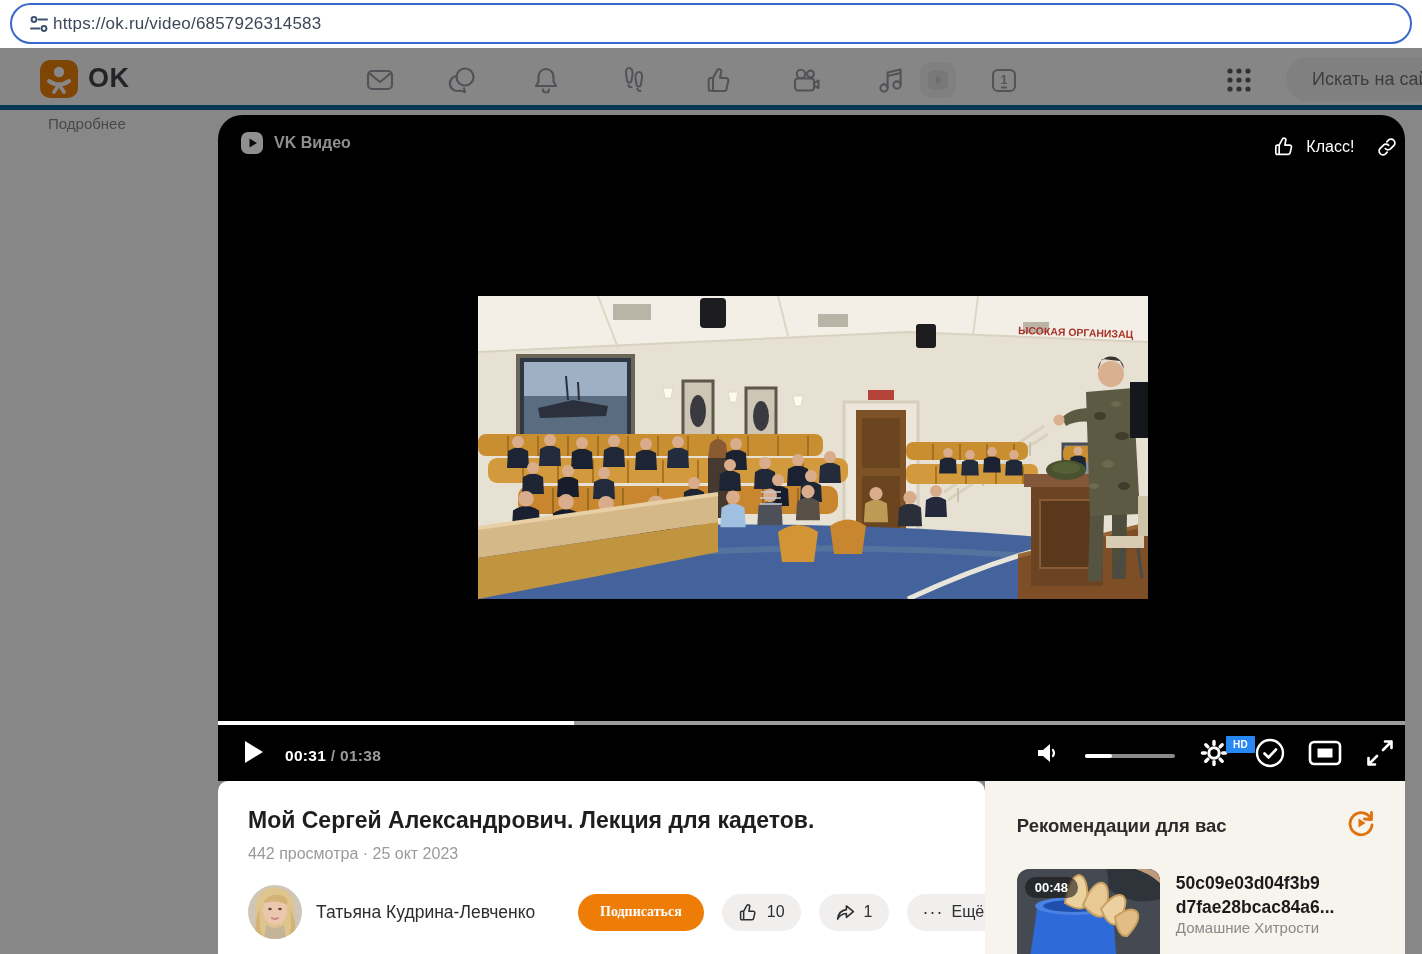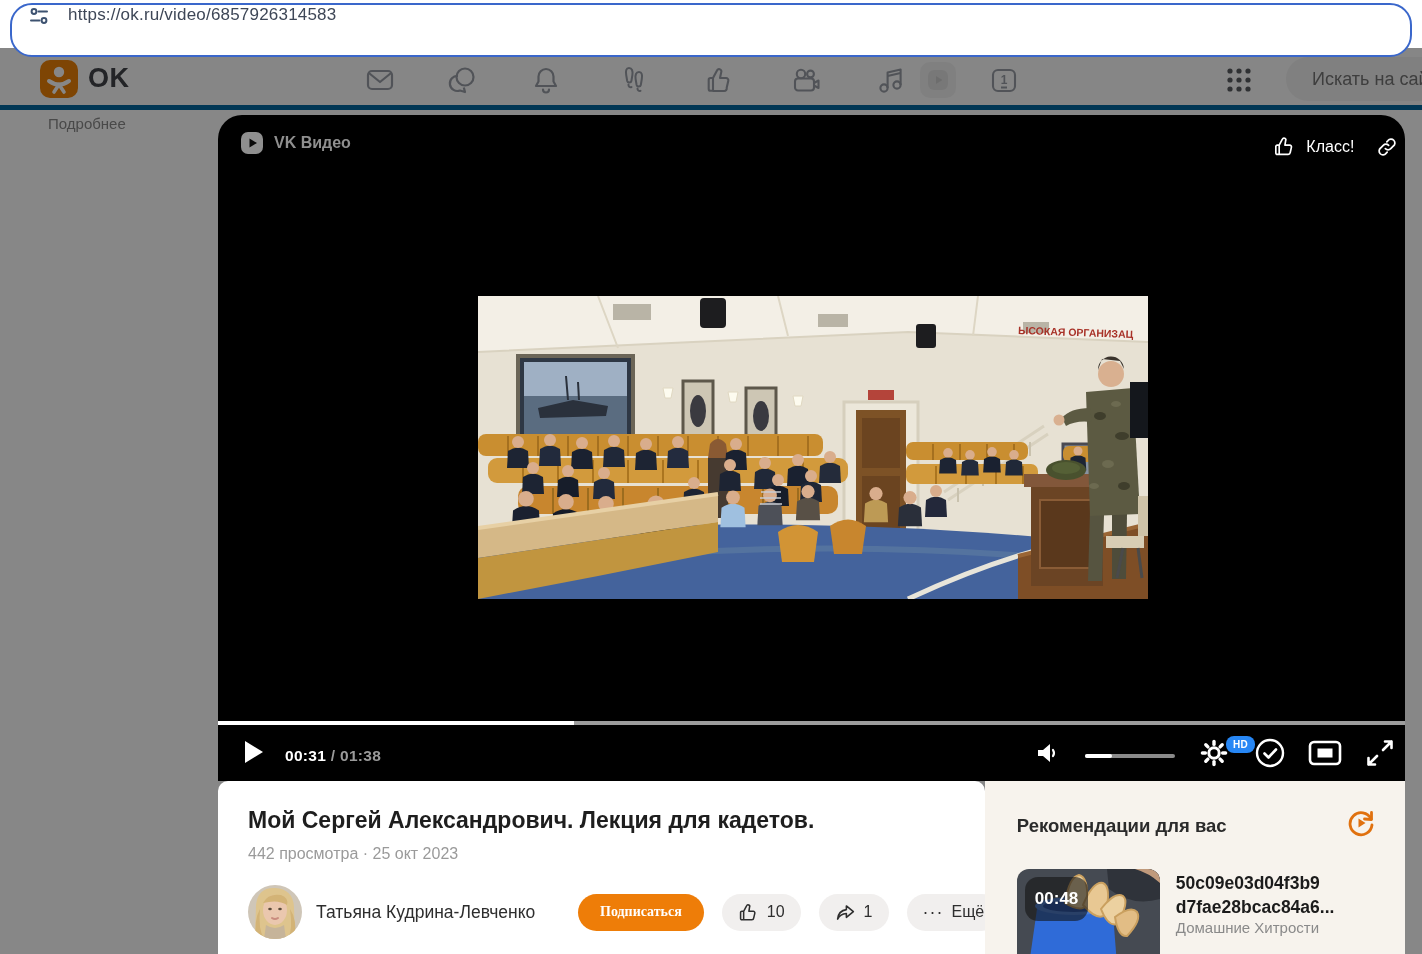--- a/index.html
+++ b/index.html
@@ -4,23 +4,23 @@
 <style>
   * { box-sizing: border-box; }
   html,body { margin:0; padding:0; }
   body {
     width:1422px; height:954px; overflow:hidden; position:relative;
     background:#fff; font-family:"Liberation Sans","DejaVu Sans",sans-serif;
   }
   
   .browser-bar { position:absolute; top:0; left:0; width:1422px; height:48px; background:#fff; z-index:300; }
   .url-pill {
-    position:absolute; left:10px; top:3px; width:1402px; height:54px;
+    position:absolute; left:10px; top:3px; width:1402px; height:41px;
     border:2.5px solid #3a67cb; border-radius:22px; background:#fff;
-    display:flex; align-items:flex-start; padding-left:16px; gap:18px;
+    display:flex; align-items:center; padding-left:16px; gap:3px;
   }
   .url-text { font-size:17px; color:#3e4757; letter-spacing:.2px; white-space:nowrap; }
   
   .page { position:absolute; top:48px; left:0; width:1422px; height:906px; background:#fff; z-index:1; }
   .site-header { position:absolute; top:0; left:0; width:1422px; height:62px; background:#fdfdfd; border-bottom:5px solid #0369a1; }
   .ok-logo { position:absolute; left:40px; top:12px; width:38px; height:38px; border-radius:10px; background:#ee8208; }
   .ok-text { position:absolute; left:88px; top:15px; font-size:27px; font-weight:bold; color:#42454a; letter-spacing:.5px; }
   .nav-ic { position:absolute; top:16px; width:32px; height:32px; color:#999ea6; }
   .nav-active { position:absolute; top:14px; width:36px; height:36px; border-radius:10px; background:#f2f2f2; display:flex; align-items:center; justify-content:center; }
   .apps-grid { position:absolute; left:1226px; top:19px; width:26px; height:26px; }
@@ -46,43 +46,43 @@
   .progress .played { position:absolute; left:0; top:0; height:100%; background:#fff; z-index:1; }
   .controls { position:absolute; left:0; top:610px; width:100%; height:56px; }
   .play-btn { position:absolute; left:26px; top:15px; width:20px; height:24px; cursor:pointer; }
   .time { position:absolute; left:67px; top:22px; font-size:15.5px; letter-spacing:.3px; }
   .time .cur { color:#fff; font-weight:bold; }
   .time .rest { color:#9a9a9a; font-weight:bold; }
   .ctl { position:absolute; top:0; height:56px; display:flex; align-items:center; justify-content:center; cursor:pointer; }
   .vol-track { position:absolute; left:867px; top:29px; width:90px; height:4px; border-radius:2px; background:#8a8a8a; }
   .vol-fill { height:100%; border-radius:2px; background:#fff; }
   .hd-badge { position:absolute; left:1008px; top:11px; background:#2787f5; color:#fff; font-size:10px;
-              font-weight:bold; padding:3px 7px; border-radius:8px; letter-spacing:.3px; z-index:2; }
+              font-weight:bold; padding:3px 7px; border-radius:1px; letter-spacing:.3px; z-index:2; }
   
   .bottom { display:flex; width:1187px; height:173px; flex:none; }
   .info-panel { position:relative; width:792px; height:210px; background:#fff;border-radius:10px; }
   .v-title { position:absolute; left:30px; top:26px; font-size:23px; font-weight:bold; color:#1e1e1e; }
   .v-meta { position:absolute; left:30px; top:64px; font-size:16px; color:#9a9a9a; }
   .author-row { position:absolute; left:30px; top:104px; display:flex; align-items:center; }
   .avatar { width:54px; height:54px; border-radius:50%; overflow:hidden; flex:none; }
   .a-name { margin-left:14px; font-size:17.5px; color:#2d2d2d; width:262px; }
   .btn-subscribe { background:#ee7d08; color:#fff; font-weight:bold; font-size:14px; height:37px;
                    padding:0 22px; border-radius:19px; border:none; display:flex; align-items:center; cursor:pointer;
                    font-family:Liberation Serif, serif; }
   .pill { background:#f1efee; border-radius:19px; height:37px; display:flex; align-items:center; gap:8px;
           padding:16px 16px; color:#2e2e2e; font-size:16px; margin-left:18px; cursor:pointer; }
   .pill .dots { font-size:18px; letter-spacing:1px; color:#2e2e2e; line-height:10px; }
   
   .recs-panel { position:relative; width:434px; height:173px; background:#f7f3ed; }
   .recs-title { position:absolute; left:32px; top:34px; font-size:18.5px; font-weight:bold; color:#2b2b2b; }
   .refresh-btn { position:absolute; right:30px; top:28px; width:28px; height:28px; cursor:pointer; }
   .rec-item { position:absolute; left:32px; top:88px; display:flex; gap:16px; cursor:pointer; }
   .rec-thumb { position:relative; width:143px; height:96px; border-radius:12px; overflow:hidden; flex:none; }
-  .dur-badge { position:absolute; left:8px; top:8px; background:rgba(20,20,20,.6); color:#fff; font-size:17px;
-               font-weight:bold; padding:12px 10px; border-radius:13px; }
+  .dur-badge { position:absolute; left:8px; top:8px; background:rgba(20,20,20,.6); color:#fff; font-size:13px;
+               font-weight:bold; padding:3px 10px; border-radius:13px; }
   .rec-text { padding-top:2px; }
   .rec-line { font-size:17.5px; font-weight:bold; color:#1b1b1b; line-height:24px; }
   .rec-channel { font-size:15px; color:#8a8a8a; margin-top:0; }
 </style>
 </head>
 <body>
 
 <div class="page">
   <div class="site-header">
     <div class="ok-logo">

